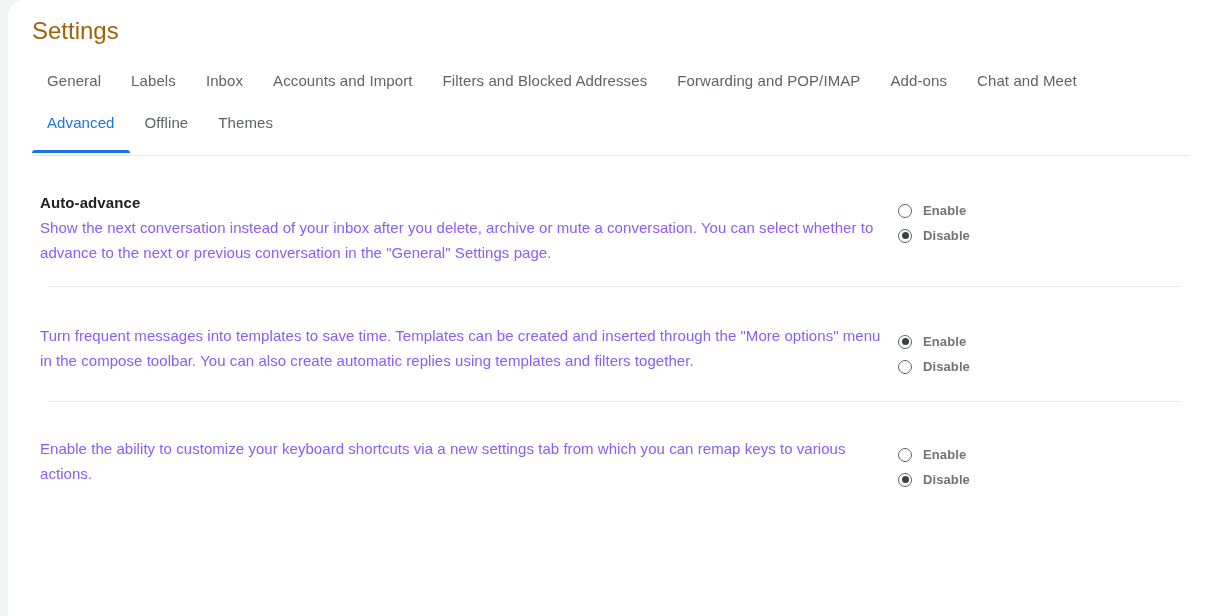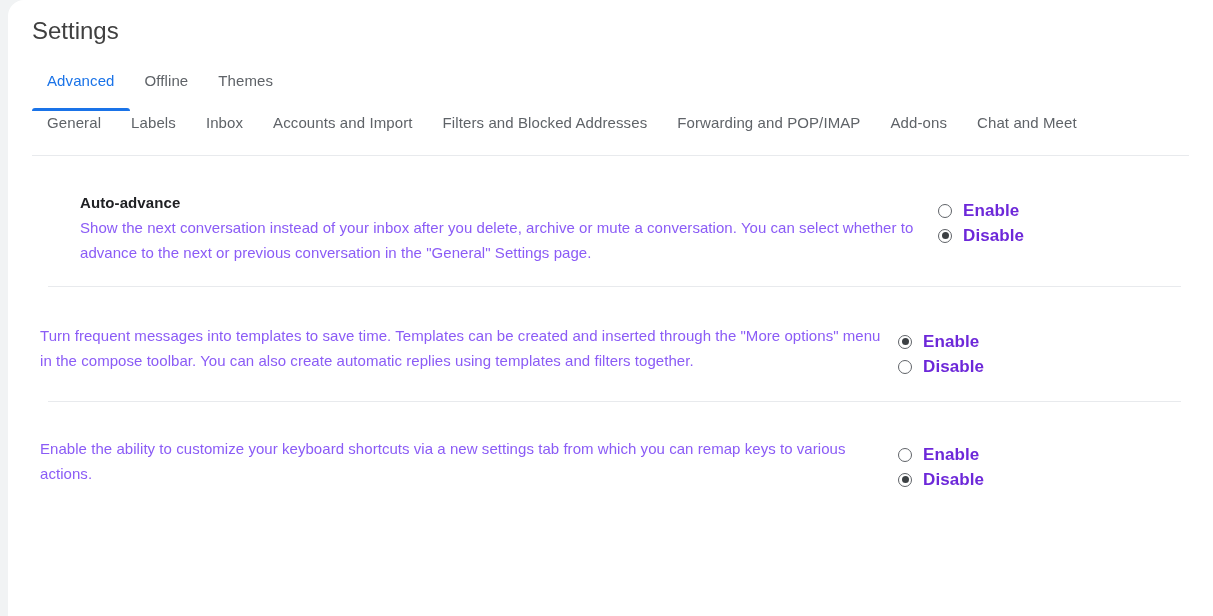--- a/index.html
+++ b/index.html
@@ -27,21 +27,21 @@
     overflow: hidden;
   }
 
   
   #page-title {
     position: absolute;
     left: 24px;
     top: 14px;
     font-size: 24px;
     line-height: 34px;
-    color: #404040;
+    color: #a16207;
     font-weight: 400;
     letter-spacing: 0;
   }
 
   
   #tabs-wrap {
     position: absolute;
     left: 0;
     top: 66px;
     width: 1205px;
@@ -148,61 +148,61 @@
     left: 50%;
     top: 50%;
     width: 7px;
     height: 7px;
     margin-left: -3.5px;
     margin-top: -3.5px;
     border-radius: 50%;
     background: #3c4043;
   }
   .option-label {
-    font-size: 17px;
+    font-size: 13px;
     line-height: 20px;
     font-weight: bold;
-    color: #6d28d9;
+    color: #737373;
     letter-spacing: .1px;
     cursor: pointer;
   }
   .divider {
     height: 1px;
     background: #e8eaed;
     margin: 0 32px 0 40px;
   }
 
   
-  .sec-pad-a { padding-top: 36px; padding-bottom: 21px; margin-left: 40px; }
+  .sec-pad-a { padding-top: 36px; padding-bottom: 21px; }
   .sec-pad-b { padding-top: 36px; padding-bottom: 22px; }
   .sec-pad-c { padding-top: 34px; padding-bottom: 20px; }
 </style>
 </head>
 <body>
 
 <div id="card">
 
   <div id="page-title">Settings</div>
 
   <div id="tabs-wrap">
-    <div class="tab-row row2">
-      <div class="tab active">Advanced</div>
-      <div class="tab">Offline</div>
-      <div class="tab">Themes</div>
-    </div>
     <div class="tab-row row1">
       <div class="tab">General</div>
       <div class="tab">Labels</div>
       <div class="tab">Inbox</div>
       <div class="tab">Accounts and Import</div>
       <div class="tab">Filters and Blocked Addresses</div>
       <div class="tab">Forwarding and POP/IMAP</div>
       <div class="tab">Add-ons</div>
       <div class="tab">Chat and Meet</div>
     </div>
+    <div class="tab-row row2">
+      <div class="tab active">Advanced</div>
+      <div class="tab">Offline</div>
+      <div class="tab">Themes</div>
+    </div>
   </div>
   <div id="tabs-underline"></div>
 
   <div id="sections">
 
     <div class="section sec-pad-a">
       <div class="section-inner">
         <div class="section-text">
           <div class="section-title">Auto-advance</div>
           <div class="section-desc">Show the next conversation instead of your inbox after you delete, archive or mute a conversation. You can select whether to advance to the next or previous conversation in the "General" Settings page.</div>

